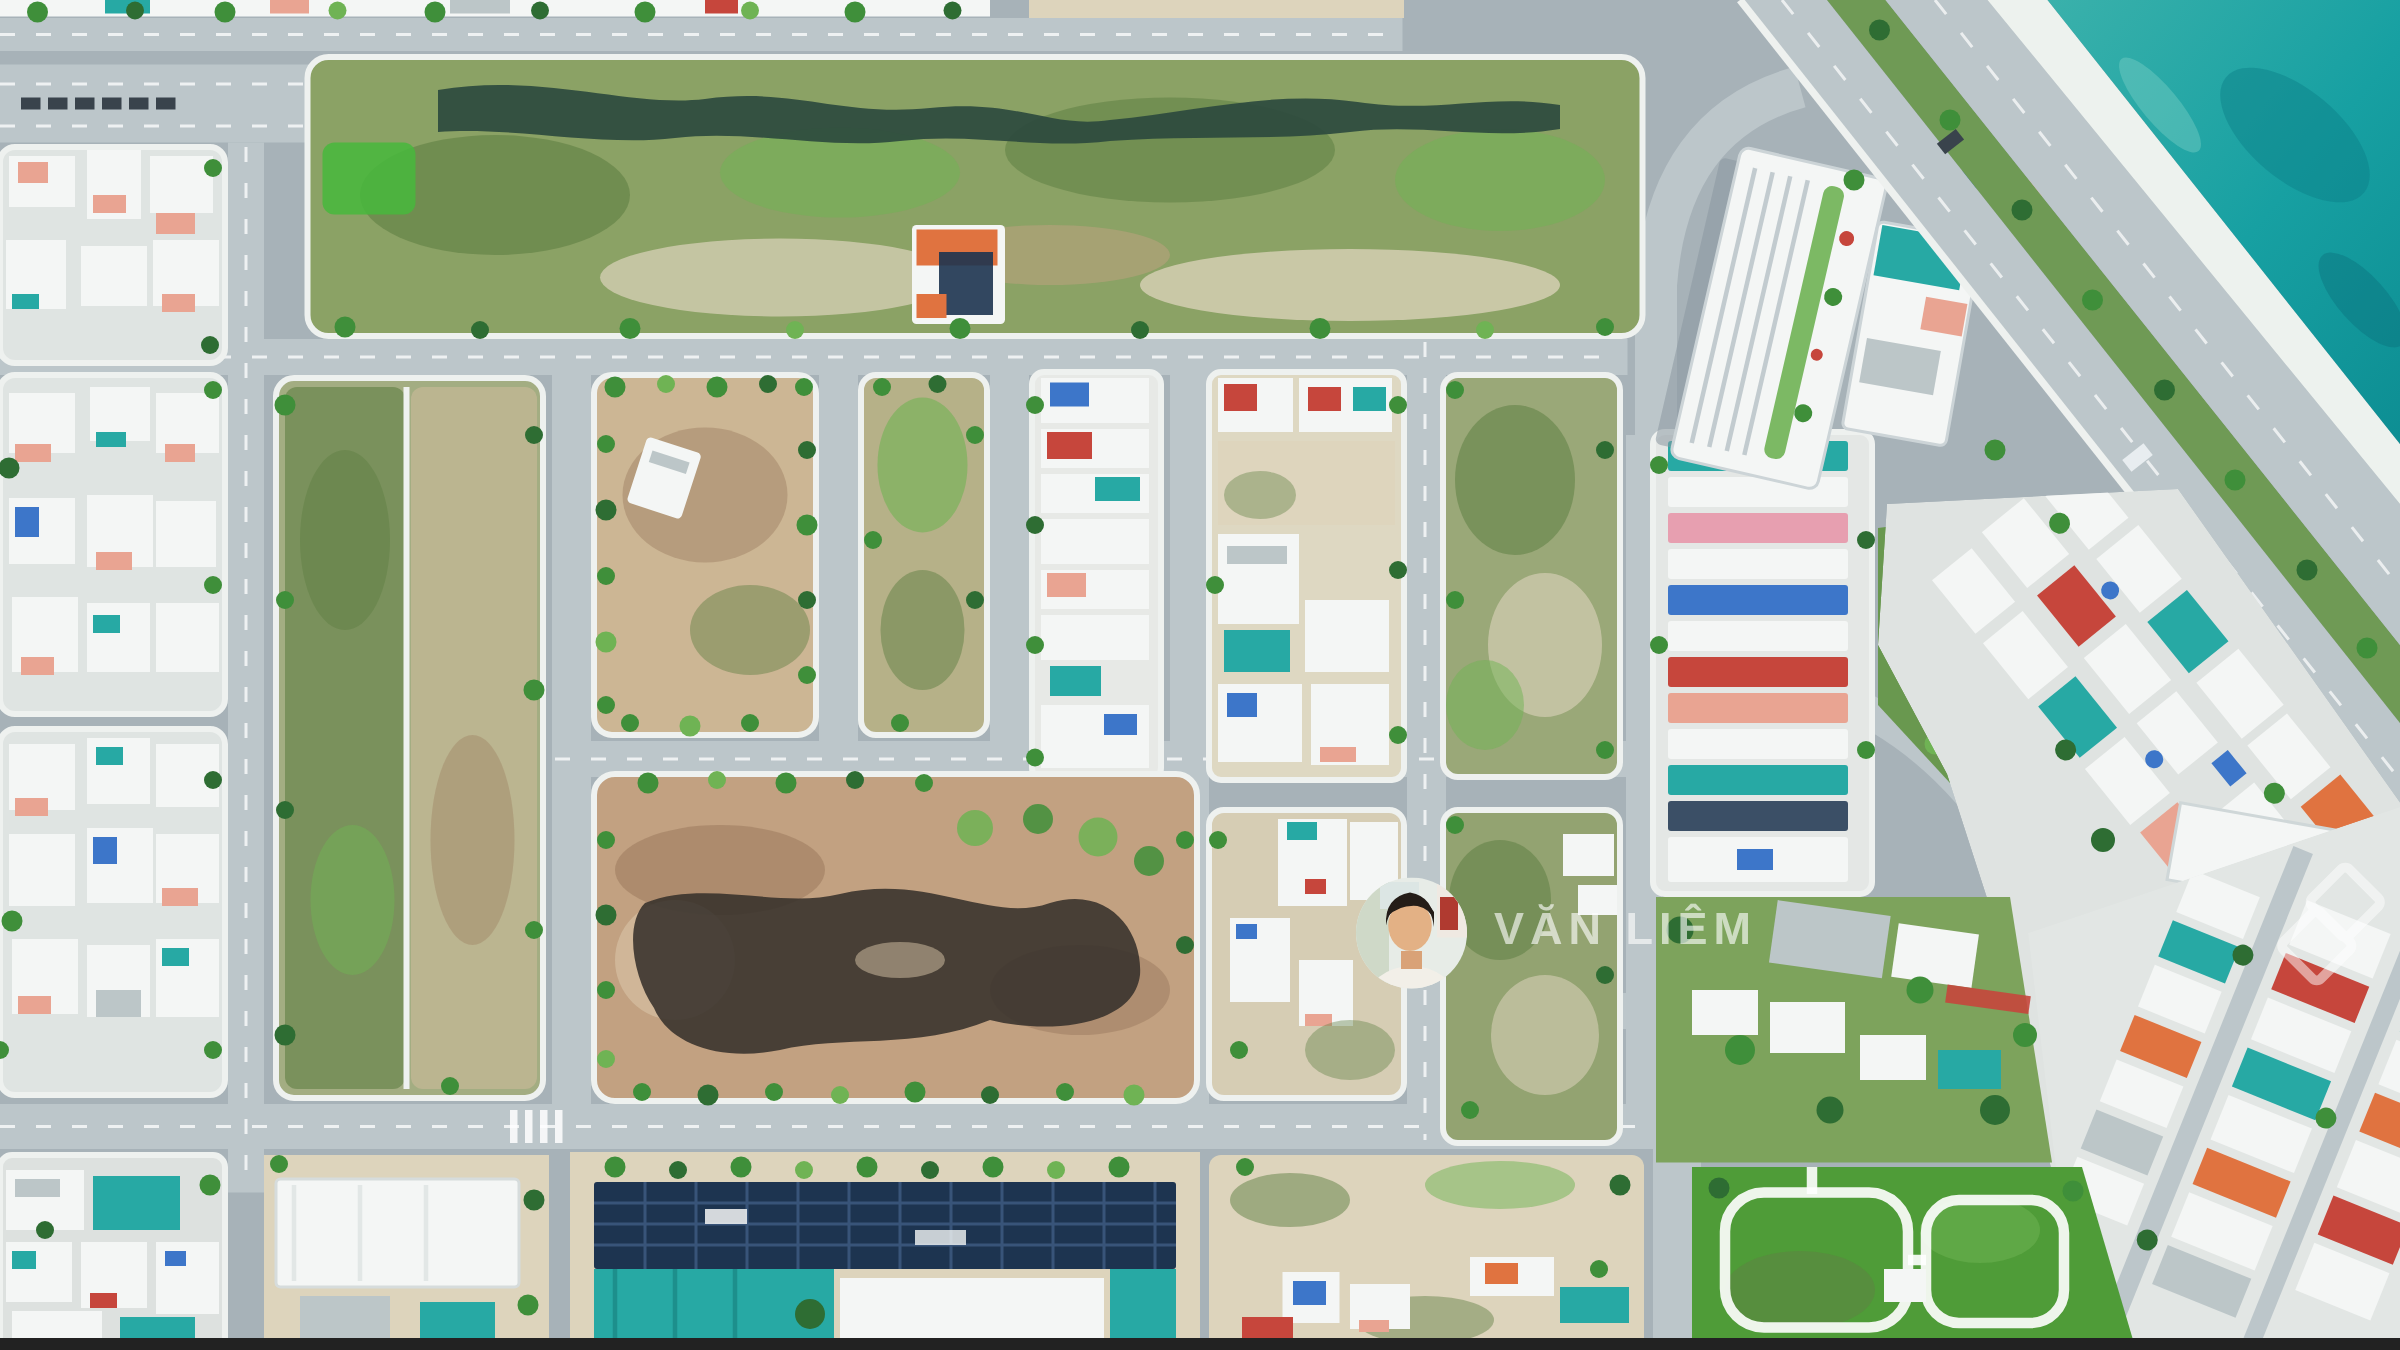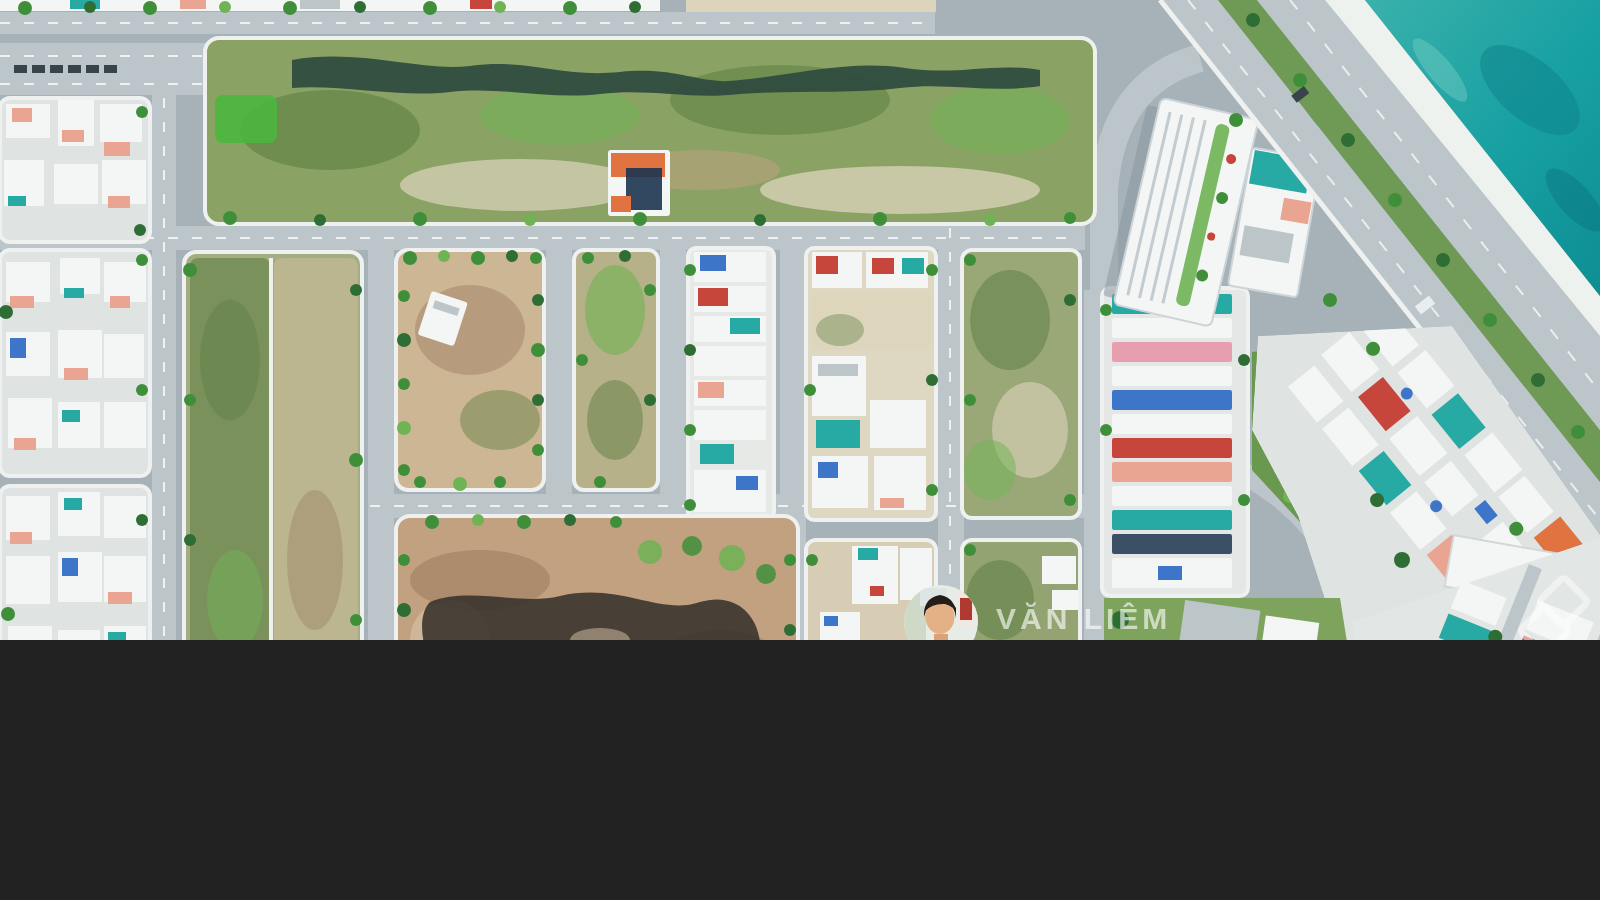--- a/index.html
+++ b/index.html
@@ -1,16 +1,16 @@
 <!DOCTYPE html>
 <html style="--road: #a7b2b8; --roadlight: #bcc6ca; --sidewalk: #eef1ef; --sand: #ddd4bc; --dirt: #c2a181; --dirtdark: #97755a; --burnt: #37312b; --scrub: #8ba265; --scrubdark: #5f7f43; --brightgreen: #46b93c; --field: #4f9c38; --water: #1ba4a4; --waterdeep: #0f8f96; --shore: #edf2ee; --median: #6f9a55; --tree: #3f8f3a; --treedark: #2e6d33; --treelight: #6fb354; --white: #f4f6f5; --red: #c6463c; --teal: #27a9a4; --blue: #3d76c9; --salmon: #e9a492; --navy: #1d3450; --orange: #e07340; --grayroof: #bcc6c8; --pond: #2c4a3e;"><head>
 <meta charset="utf-8">
 <style>
   html,body{margin:0;padding:0;background:#222;}
-  .stage{position:relative;width:1600px;height:640px;overflow:hidden;background:var(--road,#a6b1b7);}
+  .stage{position:relative;width:1600px;height:892px;overflow:hidden;background:var(--road,#a6b1b7);}
   svg{display:block;width:1600px;height:900px;}
   
   .road-base{fill:var(--road)}
   .roadl{fill:var(--roadlight)}
   .sand{fill:var(--sand)}
   .blk{stroke:var(--sidewalk);stroke-width:4}
   .scrub{fill:var(--scrub)}
   .scrubd{fill:var(--scrubdark)}
   .dirt{fill:var(--dirt)}
   .dirtd{fill:var(--dirtdark)}

